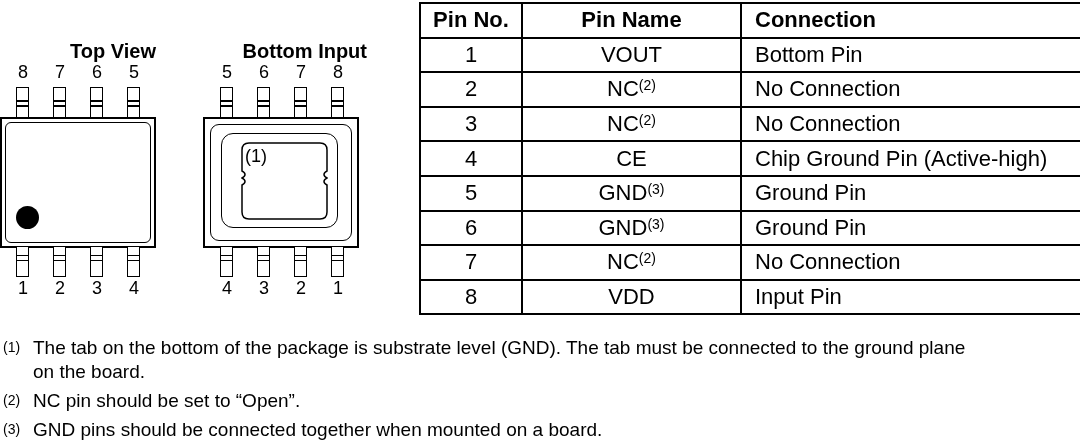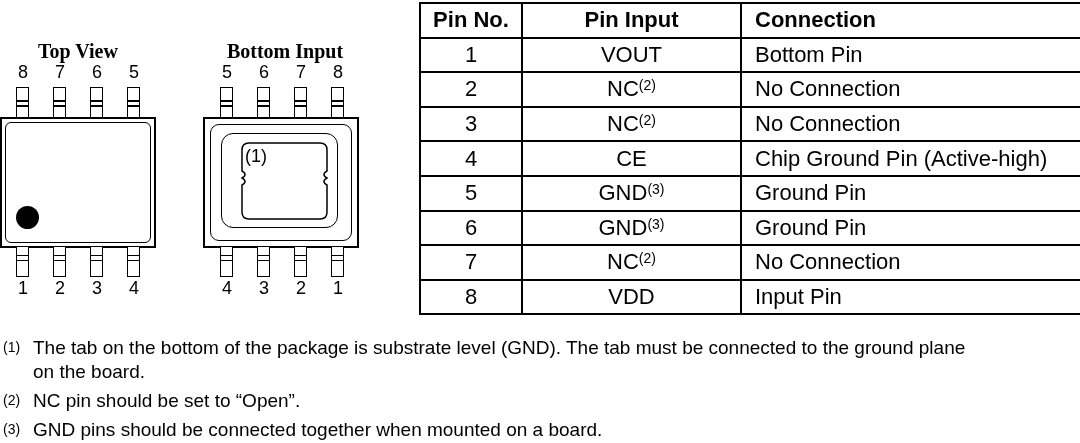--- a/index.html
+++ b/index.html
@@ -13,23 +13,22 @@
     font-family: "Liberation Sans", sans-serif;
     overflow: hidden;
   }
 
   
   .pkg-title {
     position: absolute;
     top: 40px;
     font-weight: bold;
     font-size: 20px;
-    text-align: center;
+    text-align: right;
     white-space: nowrap;
-    font-family: Liberation Serif, serif;
   }
   .title-top  { left: 0;   width: 156px; }
   .title-bot  { left: 203px; width: 164px; }
 
   .pin-num {
     position: absolute;
     width: 22px;
     text-align: center;
     font-size: 18px;
     line-height: 22px;
@@ -233,21 +232,21 @@
   <div class="pin-table-wrap">
     <table class="pin-table">
       <colgroup>
           <col style="width:102px">
           <col style="width:219px">
           <col style="width:340px">
         </colgroup>
       <tbody>
           <tr>
         <th>Pin No.</th>
-        <th>Pin Input</th>
+        <th>Pin Name</th>
         <th>Connection</th>
       </tr>
       <tr>
         <td>1</td>
         <td><span>VOUT</span><span class="cell-sup"></span></td>
         <td>Bottom Pin</td>
       </tr>
       <tr>
         <td>2</td>
         <td><span>NC</span><span class="cell-sup">(2)</span></td>

